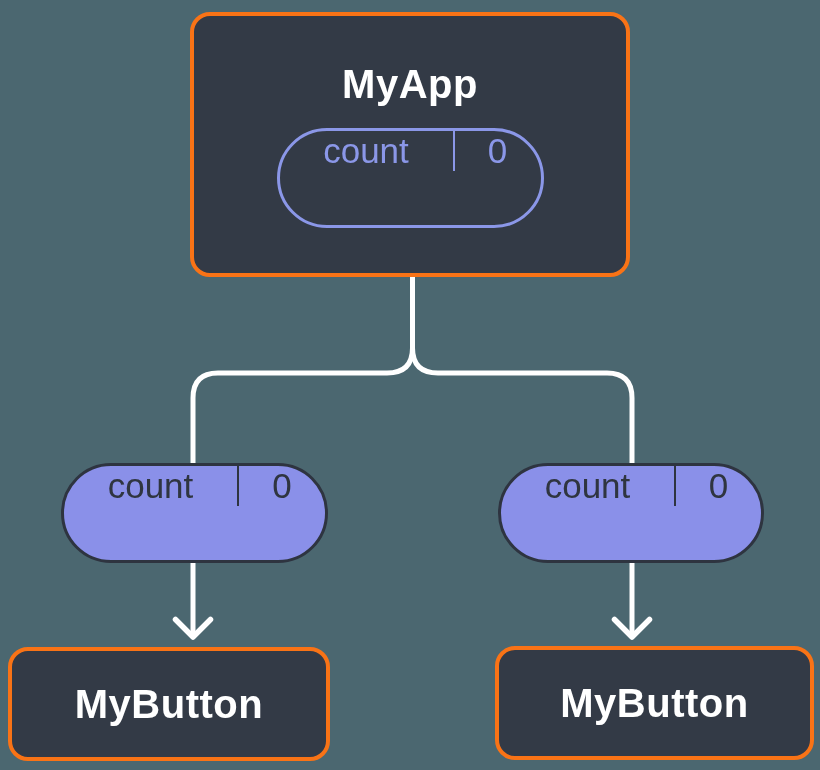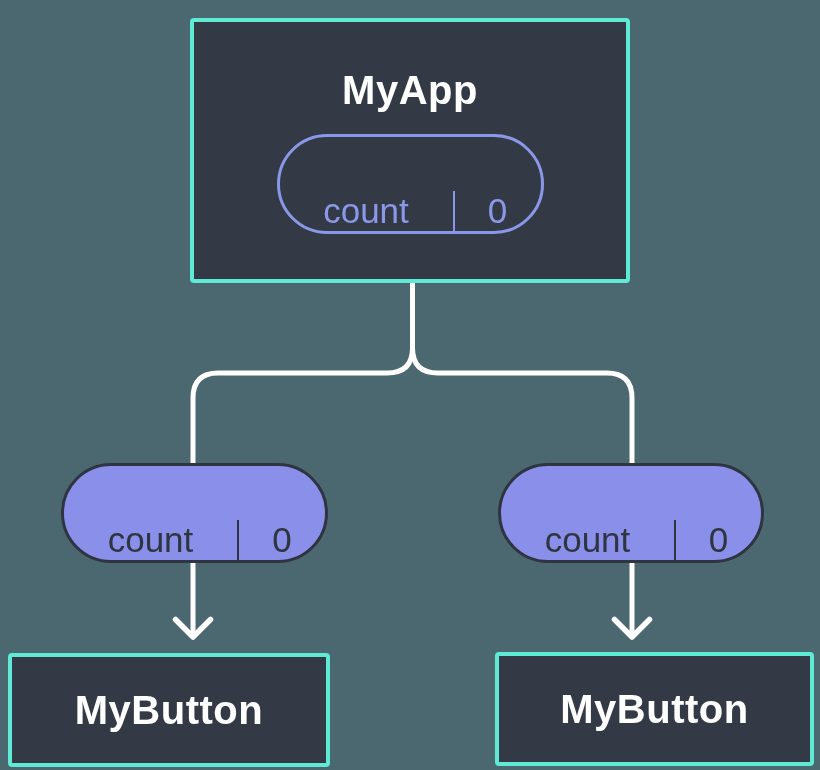--- a/index.html
+++ b/index.html
@@ -14,28 +14,27 @@
     width:820px;height:770px;
     background:#4B6770;
   }
   svg.connectors{
     position:absolute;left:0;top:0;z-index:1;
   }
   .node{
     position:absolute;
     box-sizing:border-box;
     background:#333A46;
-    border:4px solid #5eead4;
-    border-radius:4px;
+    border:4px solid #f97316;
+    border-radius:20px;
     display:flex;
     flex-direction:column;
     align-items:center;
     justify-content:center;
     z-index:2;
-    margin-top:6px;
   }
   .node-title{
     color:#FFFFFF;
     font-size:40px;
     font-weight:700;
     letter-spacing:0.5px;
     line-height:1.1;
   }
   .node-root{
     left:190px;top:12px;width:440px;height:265px;
@@ -45,21 +44,21 @@
     z-index:2;
   }
   .node-child .node-title{font-size:40px;}
   .node-child-left{left:8px;top:647px;width:322px;height:114px;}
   .node-child-right{left:495px;top:646px;width:319px;height:114px;}
   .pill{
     box-sizing:border-box;
     width:267px;height:100px;
     border-radius:50px;
     display:flex;
-    align-items:flex-end;
+    align-items:flex-start;
     overflow:hidden;
     font-size:35px;
     z-index:2;
   }
   .pill-seg{
     display:flex;align-items:center;justify-content:center;
   }
   .pill-name{width:173px;flex:0 0 auto;}
   .pill-value{flex:1 1 auto;}
   .pill-outline{

